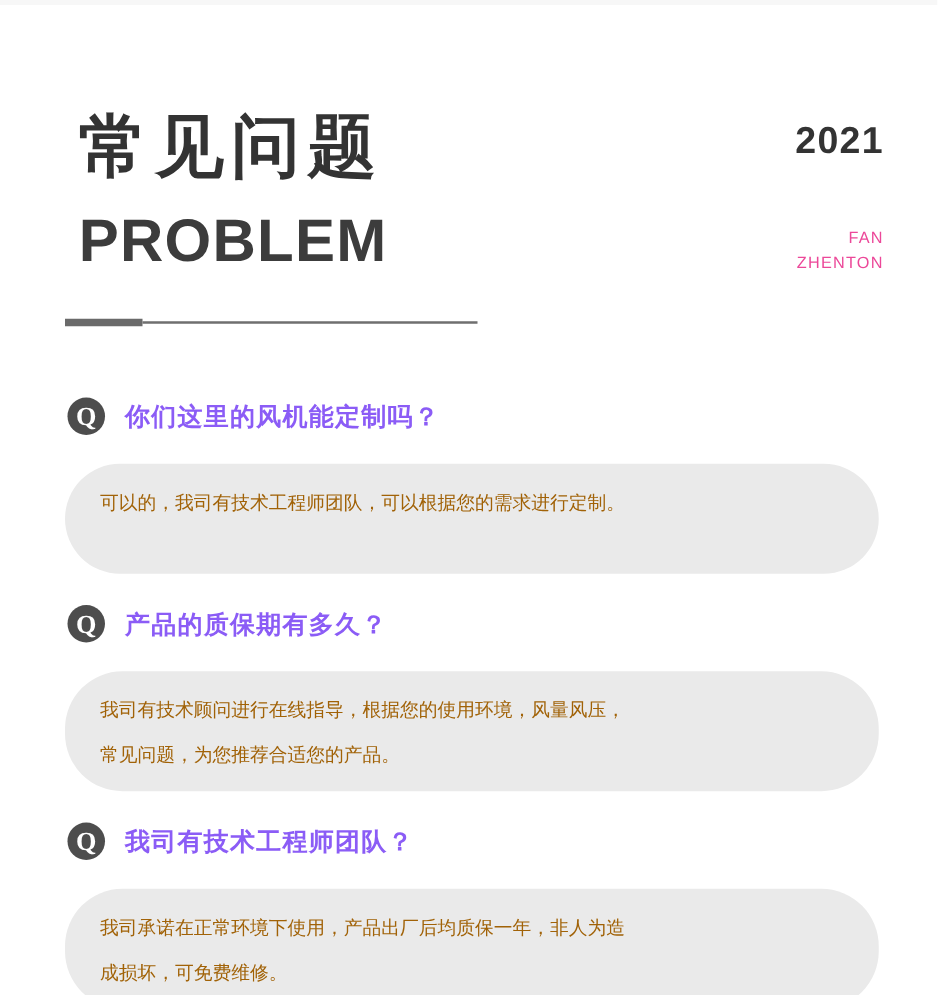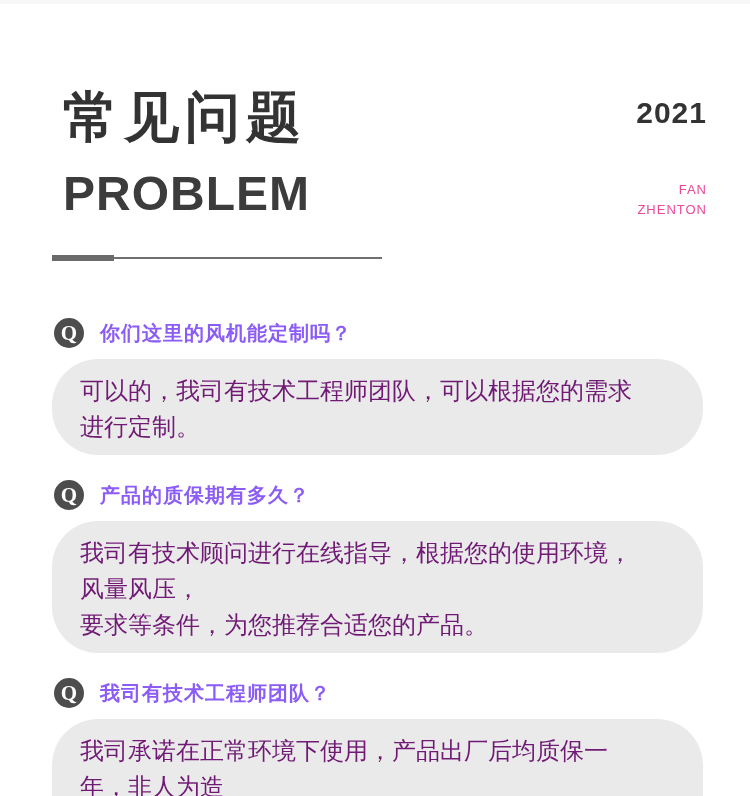--- a/index.html
+++ b/index.html
@@ -97,28 +97,28 @@
     flex: 0 0 auto;
   }
   .q-text {
     margin-left: 16px;
     font-size: 20px;
     font-weight: bold;
     color: #8b5cf6;
     letter-spacing: 1px;
   }
   .qa-answer {
-    margin-top: 10px;
+    margin-top: 22px;
     background: #eaeaea;
     border-radius: 46px;
     padding: 14px 51px 10px 28px;
     min-height: 88px;
-    font-size: 24px;
+    font-size: 15px;
     line-height: 36px;
-    color: #701a75;
+    color: #a16207;
     white-space: pre-line;
   }
 </style>
 </head>
 <body>
 
 <div class="top-strip"></div>
 
 <header class="header">
   <div class="title-cn">常见问题</div>
@@ -146,21 +146,21 @@
     </div>
     <div class="qa-answer">可以的，我司有技术工程师团队，可以根据您的需求进行定制。</div>
   </div>
 
   <div class="qa-item">
     <div class="qa-header">
       <span class="q-badge">Q</span>
       <span class="q-text">产品的质保期有多久？</span>
     </div>
     <div class="qa-answer">我司有技术顾问进行在线指导，根据您的使用环境，风量风压，
-要求等条件，为您推荐合适您的产品。</div>
+常见问题，为您推荐合适您的产品。</div>
   </div>
 
   <div class="qa-item">
     <div class="qa-header">
       <span class="q-badge">Q</span>
       <span class="q-text">我司有技术工程师团队？</span>
     </div>
     <div class="qa-answer">我司承诺在正常环境下使用，产品出厂后均质保一年，非人为造
 成损坏，可免费维修。</div>
   </div>

